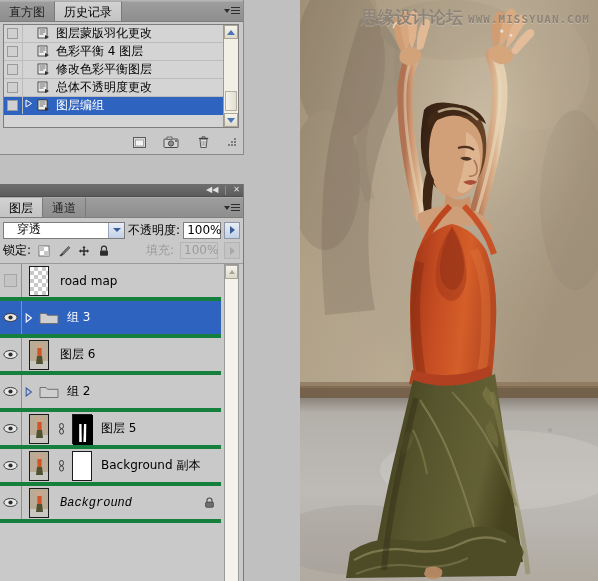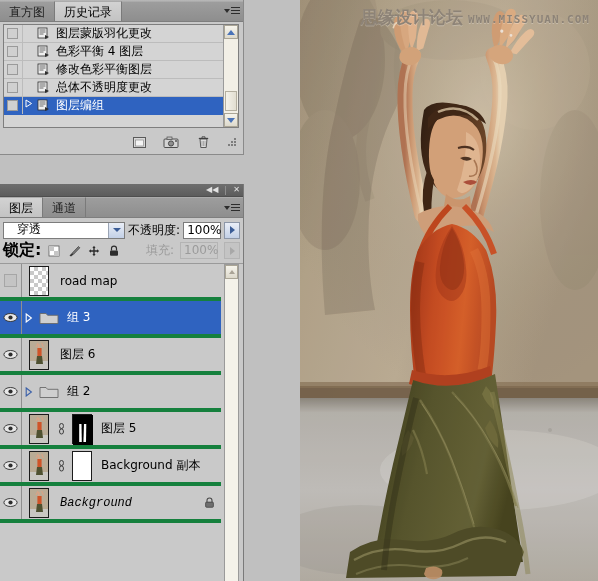--- a/index.html
+++ b/index.html
@@ -171,21 +171,21 @@
     border:1px solid #8d97a8;
     display:flex;align-items:center;justify-content:center;
     cursor:default;
   }
   .opa-step .t { width:0;height:0;border-top:4px solid transparent;border-bottom:4px solid transparent;border-left:5px solid #3a5c96;}
 
   #lock-row {
     height:21px; display:flex; align-items:center;
     padding:0 3px; gap:6px; background:#c9c9c9;
   }
-  .lock-label { font-size:16px;font-weight:bold; }
+  .lock-label { font-size:12px; }
   .lock-ico { width:14px;height:14px; display:flex;align-items:center;justify-content:center;cursor:default;}
   .fill-label { font-size:12px; color:#9b9b9b; margin-left:auto;}
   .fill-box {
     width:38px;height:17px; background:#c9c9c9; border:1px solid #b4b4b4;
     color:#9b9b9b; font-size:12px; line-height:15px; padding-left:3px;
   }
   .fill-step {
     width:16px;height:17px; background:#c4c4c4; border:1px solid #b4b4b4;
     display:flex;align-items:center;justify-content:center;
   }

